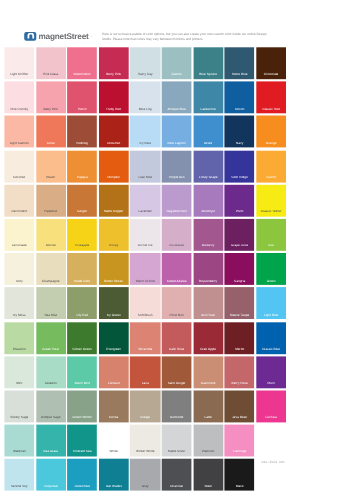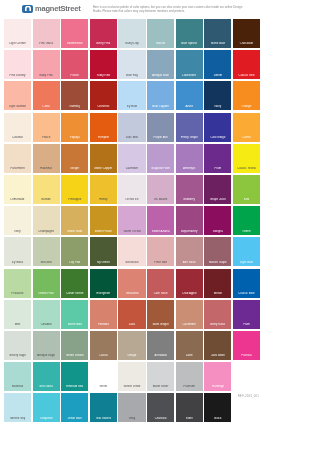--- a/index.html
+++ b/index.html
@@ -2,21 +2,21 @@
 <html><head>
 <meta charset="utf-8">
 <style>
   * { box-sizing: border-box; margin: 0; padding: 0; }
   html, body {
     width: 264px; height: 455px;
     background: #ffffff;
     font-family: "Liberation Sans", sans-serif;
     overflow: hidden;
   }
-  .page { width: 264px; height: 401px; position: relative; background:#fff; }
+  .page { width: 264px; height: 401px; position: relative; background:#fff;margin-top:24px; }
 
   
   .header {
     display: flex; align-items: flex-start;
     padding: 4px 8px 3px 22px;
     height: 18px;
   }
   .brand { display: flex; align-items: center; gap: 2px; flex: 0 0 auto; }
   .brand-mark {
     width: 11px; height: 8px; border-radius: 2px;

